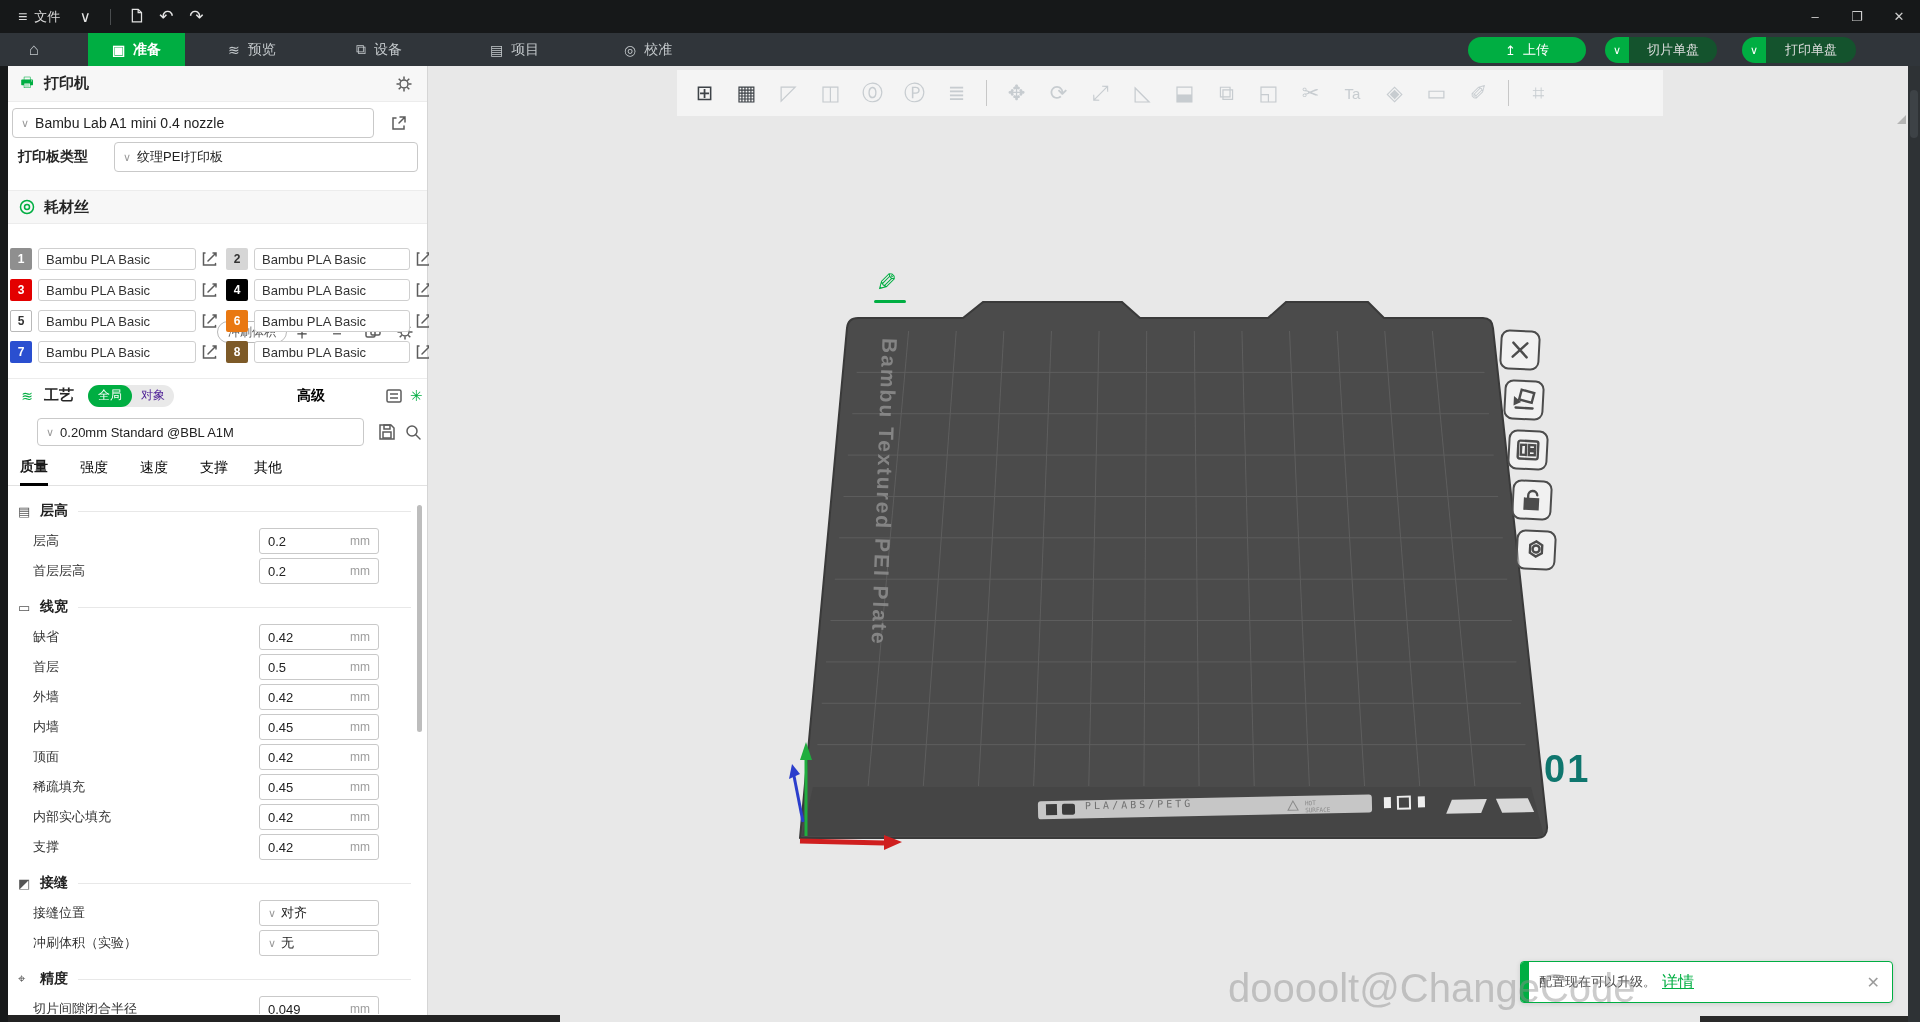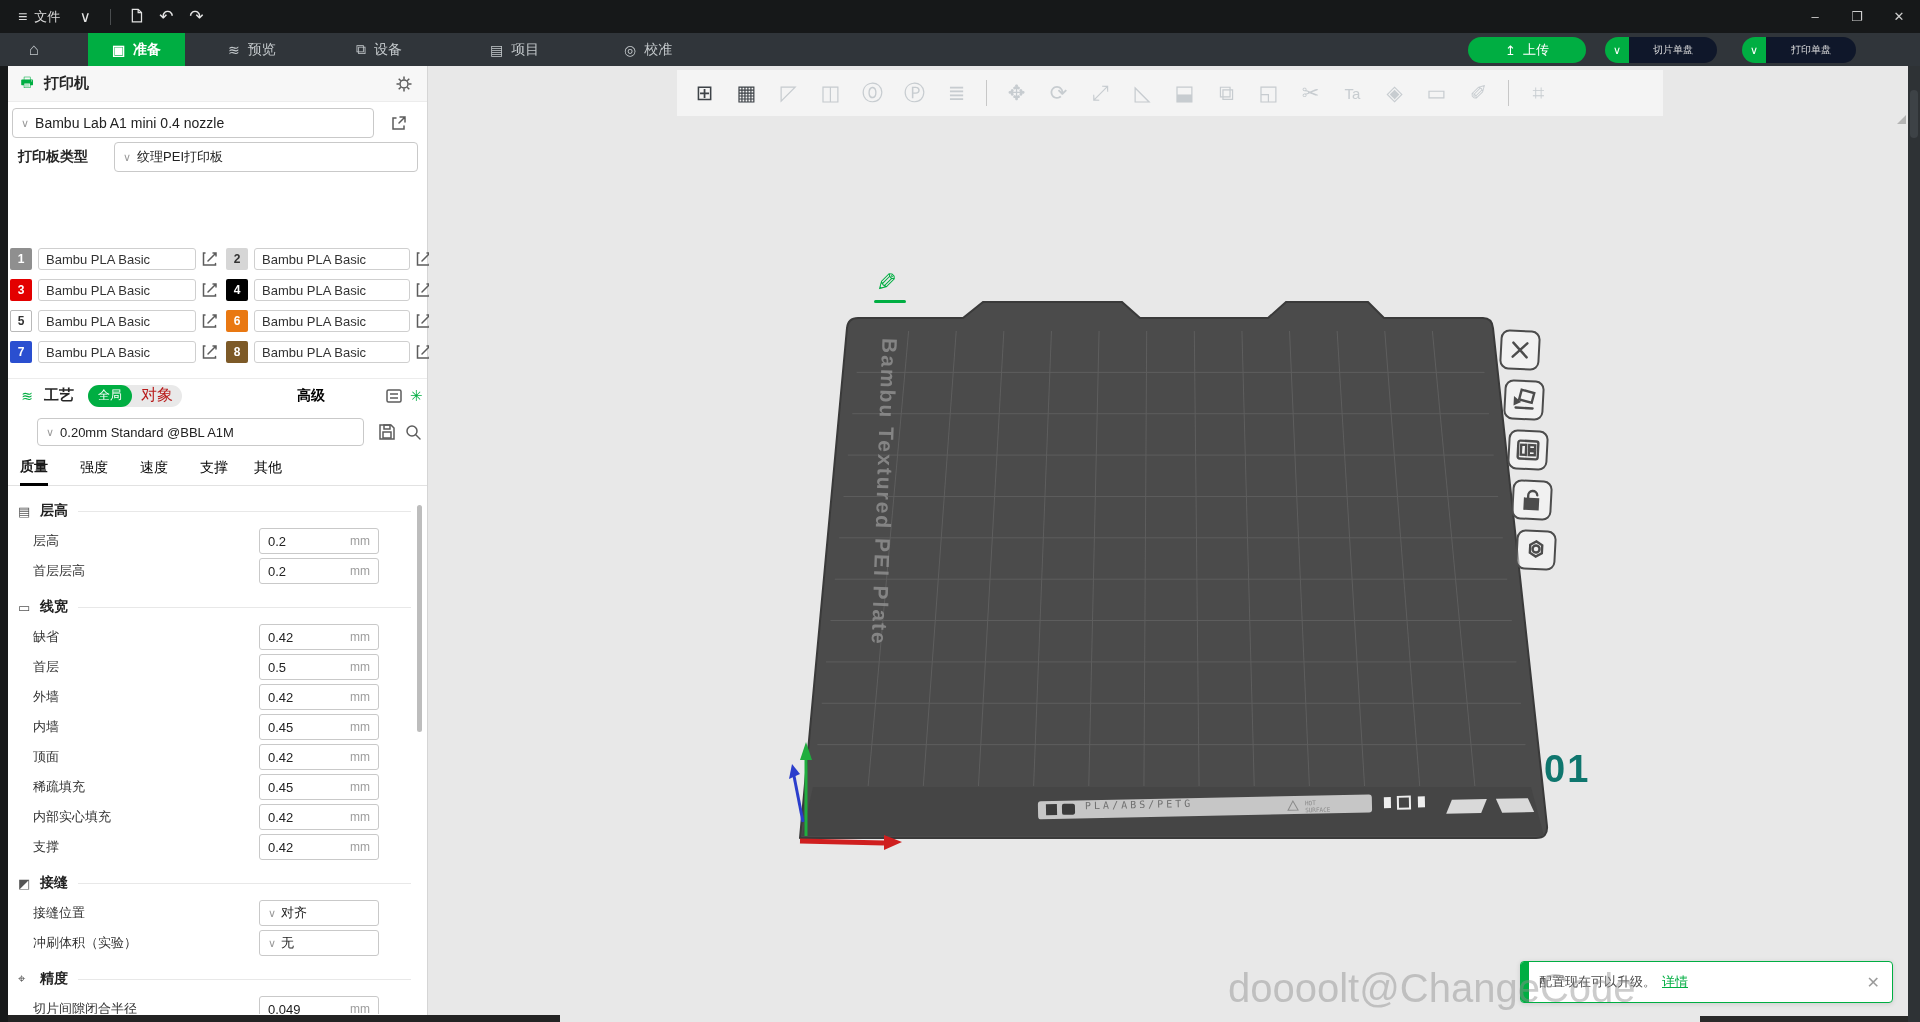--- a/index.html
+++ b/index.html
@@ -16,37 +16,37 @@
   #win-controls { margin-left:auto; display:flex; height:100%; }
   #win-controls div { width:42px; height:100%; display:flex; align-items:center; justify-content:center; font-size:13px; color:#cfcfcf; }
 
   
   #navbar { position:absolute; left:0; top:33px; width:1920px; height:33px; background:#30353a; }
   .nav-item { position:absolute; top:0; height:33px; display:flex; align-items:center; gap:8px; color:#c3c8cb; font-size:14px; }
   .nav-item .nico { font-size:14px; }
   .nav-item.active { background:#00ae42; color:#fff; font-weight:bold; justify-content:center; }
   .pill-btn { position:absolute; top:4px; height:26px; border-radius:13px; display:flex; align-items:center; justify-content:center; font-size:13px; }
   .split-chev { position:absolute; top:4px; width:24px; height:26px; background:#00ae42; border-radius:13px 0 0 13px; color:#fff; display:flex; align-items:center; justify-content:center; font-size:11px; }
-  .split-main { position:absolute; top:4px; height:26px; background:#0f172a; border-radius:0 13px 13px 0; color:#dedede; display:flex; align-items:center; justify-content:center; font-size:10px;text-align:center; }
+  .split-main { position:absolute; top:4px; height:26px; background:#14532d; border-radius:0 13px 13px 0; color:#dedede; display:flex; align-items:center; justify-content:center; font-size:13px;text-align:center; }
 
   
   #left-edge { position:absolute; left:0; top:66px; width:8px; height:956px; background:#17191a; }
   #sidebar { position:absolute; left:8px; top:66px; width:420px; height:956px; background:#fff; border-right:1px solid #d5d5d5; font-size:13px; color:#333; }
   .sec-head { position:absolute; left:0; width:100%; display:flex; align-items:center; background:#f7f7f7; border-bottom:1px solid #ececec; }
   .sec-title { font-weight:bold; font-size:15px; color:#262626; margin-left:8px; }
   .sico { width:18px; text-align:center; color:#00ae42; font-size:14px; margin-left:10px; }
   .select { border:1px solid #c9c9c9; border-radius:4px; background:#fff; display:flex; align-items:center; gap:6px; padding:0 8px; color:#222; }
   .chev { color:#9a9a9a; font-size:11px; }
   .fil-slot { position:absolute; display:flex; align-items:center; height:22px; }
   .fil-num { width:22px; height:22px; display:flex; align-items:center; justify-content:center; font-size:12px; font-weight:bold; border-radius:2px; }
   .fil-field { width:158px; height:22px; border:1px solid #cfcfcf; border-radius:3px; margin-left:6px; display:flex; align-items:center; padding:0 7px; font-size:13px; color:#333; background:#fff; }
   .fil-edit { margin-left:5px; }
   .cap { height:22px; background:#e9e9e9; border-radius:11px; display:flex; align-items:center; }
   .cap .on { background:#00ae42; color:#fff; height:22px; border-radius:11px; display:flex; align-items:center; padding:0 10px; font-size:12px; }
-  .cap .off { color:#b91c1c; padding:0 9px; font-size:16px; }
+  .cap .off { color:#4c1d95; padding:0 9px; font-size:12px; }
   .toggle { width:36px; height:20px; border-radius:10px; background:#00ae42; position:relative; }
   .toggle .knob { position:absolute; right:2px; top:2px; width:16px; height:16px; background:#fff; border-radius:50%; }
   #proc-tabs { position:absolute; left:0; top:384px; width:100%; height:36px; border-bottom:1px solid #e2e2e2; }
   .ptab { position:absolute; top:0; height:36px; display:flex; align-items:center; font-size:14px; color:#000000; }
   .ptab.active { color:#1a1a1a; font-weight:bold; border-bottom:3px solid #000000; }
   #param-list { position:absolute; left:0; top:424px; width:100%; height:524px; overflow:hidden; }
   .pgroup { display:flex; align-items:center; height:30px; margin-top:6px; padding-left:10px; }
   .pgroup .gicon { width:18px; color:#555; font-size:13px; }
   .pgroup .gtitle { font-weight:bold; font-size:14px; color:#222; margin-left:4px; }
   .pgroup .gline { flex:1; border-top:1px solid #e8e8e8; margin:0 16px 0 10px; }
@@ -75,21 +75,21 @@
   #edit-plate-name { position:absolute; left:876px; top:268px; color:#00ae42; font-size:25px; transform:scaleX(-1); }
   #edit-plate-underline { position:absolute; left:874px; top:300px; width:32px; height:3px; background:#00ae42; border-radius:2px; }
 
   
   #right-strip { position:absolute; left:1908px; top:66px; width:12px; height:956px; background:#2e3235; }
   #right-thumb { position:absolute; left:1910px; top:90px; width:8px; height:48px; background:#3d4246; border-radius:4px; }
   #right-tri { position:absolute; left:1897px; top:115px; width:0; height:0; border-top:9px solid transparent; border-right:9px solid #b5b5b5; }
   #toast { position:absolute; left:1520px; top:961px; width:373px; height:42px; background:#fff; border:1px solid #00ae42; border-radius:4px; display:flex; align-items:center; overflow:hidden; box-shadow:0 1px 5px rgba(0,0,0,.12); }
   #toast .stripe { width:8px; height:100%; background:#00ae42; flex:none; }
   #toast .msg { margin-left:10px; font-size:13px; color:#4a4a4a; }
-  #toast .link { margin-left:6px; font-size:13px; color:#00ae42; text-decoration:underline; }
+  #toast .link { margin-left:6px; font-size:16px; color:#00ae42; text-decoration:underline; }
   #toast .close { margin-left:auto; margin-right:12px; color:#9b9b9b; font-size:16px; }
   #watermark { position:absolute; left:1228px; top:966px; font-size:40px; color:#8f8f8f; opacity:.45; pointer-events:none; z-index:50; white-space:nowrap; }
   #bottom-sliver-left { position:absolute; left:8px; top:1015px; width:552px; height:7px; background:#232323; }
   #bottom-sliver-right { position:absolute; left:1700px; top:1016px; width:208px; height:6px; background:#2a2a2a; }
 </style>
 </head>
 <body>
 
 <svg width="0" height="0" style="position:absolute">
   <defs>
@@ -206,20 +206,37 @@
   </div>
   <svg class="icn abs" style="left:382px;top:48px">
       <use href="#i-export"></use>
     </svg>
   <div class="abs" style="left:10px;top:82px;font-weight:bold;font-size:14px;color:#262626">打印板类型</div>
   <div class="select abs" style="left:106px;top:76px;width:304px;height:30px">
     <span class="chev">∨</span>
     <span>纹理PEI打印板</span>
   </div>
 
+  <div class="sec-head" style="top:124px;height:34px;border-top:1px solid #ececec">
+    <svg class="icn" style="stroke:#00ae42;margin-left:10px">
+        <use href="#i-spool"></use>
+      </svg>
+    <span class="sec-title">耗材丝</span>
+    <div class="abs" style="left:209px;top:130px;height:22px;border:1px solid #b9b9b9;border-radius:11px;display:flex;align-items:center;padding:0 10px;font-size:12px;color:#555;background:#fff">
+        <span>冲刷体积</span>
+      </div>
+    <span class="abs" style="left:285px;top:130px;font-size:18px;color:#444">＋</span>
+    <span class="abs" style="left:320px;top:130px;font-size:18px;color:#444">－</span>
+    <svg class="icn abs" style="left:356px;top:132px">
+        <use href="#i-ams"></use>
+      </svg>
+    <svg class="icn abs" style="left:388px;top:132px">
+        <use href="#i-gear"></use>
+      </svg>
+  </div>
   <div id="filament-grid">
       <div class="fil-slot" style="left: 2px; top: 182px;">
         <div class="fil-num" style="background: rgb(143, 143, 143); color: rgb(255, 255, 255);">1</div>
         <div class="fil-field">Bambu PLA Basic</div>
         <svg class="icn fil-edit">
           <use href="#i-edit"></use>
         </svg>
       </div>
       <div class="fil-slot" style="left: 218px; top: 182px;">
         <div class="fil-num" style="background: rgb(214, 214, 214); color: rgb(51, 51, 51);">2</div>

